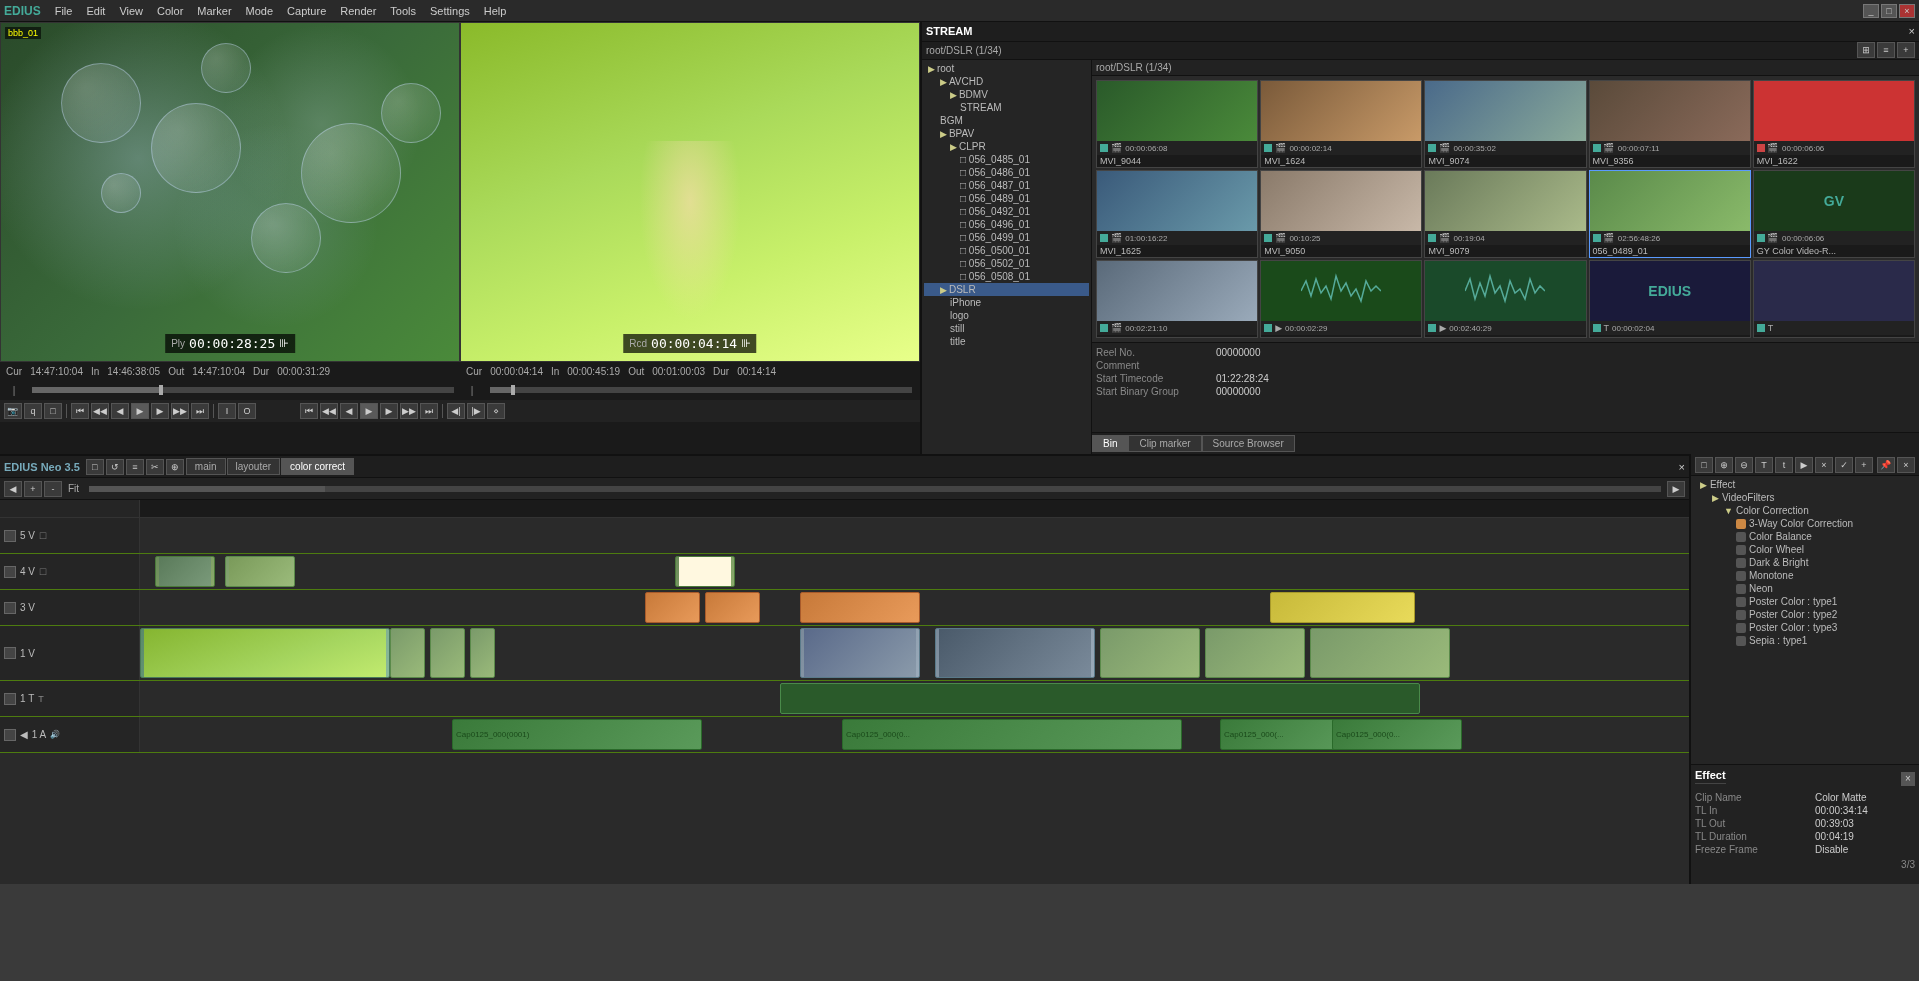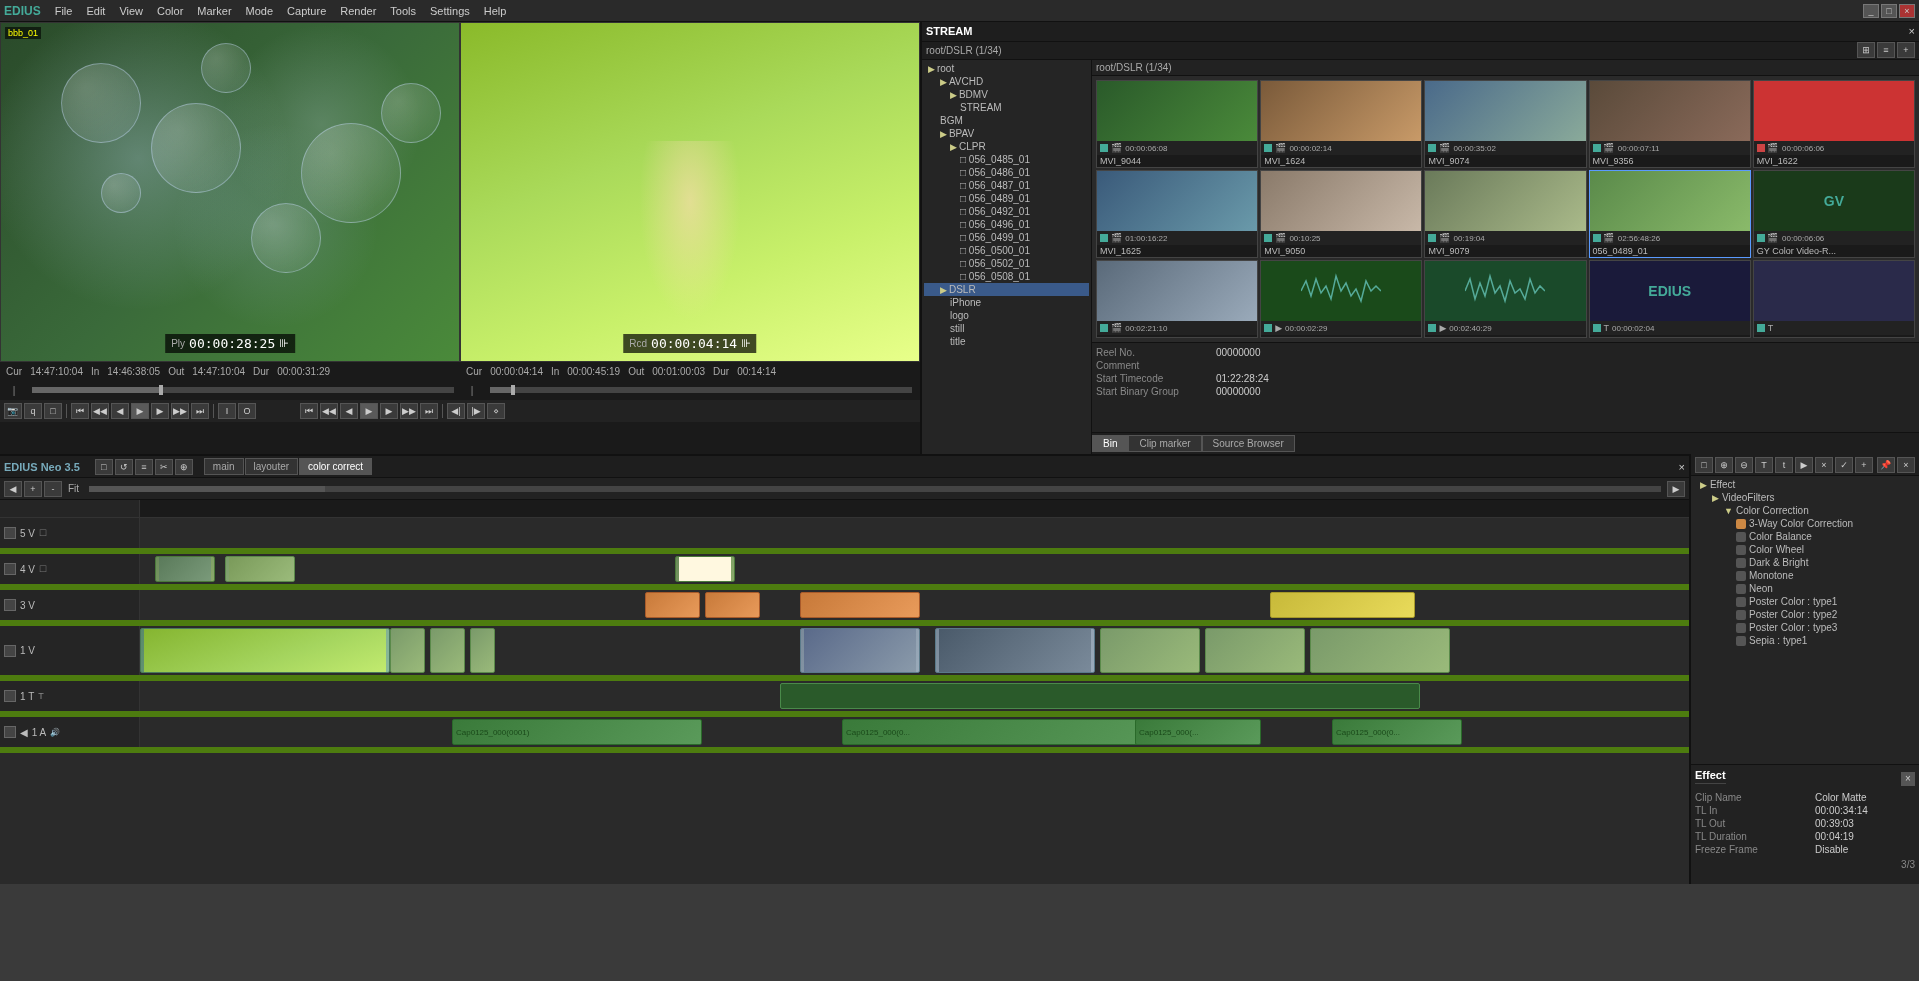--- a/index.html
+++ b/index.html
@@ -179,21 +179,21 @@
     
     #timeline-area {
       background: #2a2a2a;
       flex: 1;
       border-top: 2px solid #111;
       display: flex;
       flex-direction: column;
       height: 430px;
     }
     #timeline-toolbar {
-      background: #1e1e1e; height: 22px; display: flex; align-items: center; padding: 0 4px; gap: 11px;
+      background: #1e1e1e; height: 22px; display: flex; align-items: center; padding: 0 4px; gap: 2px;
       border-bottom: 1px solid #111;
     }
     .tl-title { color: #7ab; font-size: 11px; font-weight: bold; margin-right: 4px; }
     .tl-tabs {
       display: flex; gap: 1px;
     }
     .tl-tab {
       padding: 2px 8px; background: #333; color: #aaa; font-size: 10px; cursor: pointer; border: 1px solid #555;
     }
     .tl-tab.active { background: #555; color: #fff; }
@@ -215,21 +215,21 @@
     .ruler-tick { width: 1px; height: 8px; background: #666; }
     #timeline-tracks {
       flex: 1;
       overflow-y: auto;
       overflow-x: auto;
       position: relative;
     }
     .track-row {
       display: flex;
       height: 36px;
-      border-bottom: 6px solid #4d7c0f;
+      border-bottom: 1px solid #4d7c0f;
       justify-content: space-between;
     }
     .track-row.tall { height: 55px; }
     .track-label {
       width: 140px; min-width: 140px; background: #252525; border-right: 1px solid #333;
       display: flex; align-items: center; padding: 0 4px; gap: 4px; font-size: 10px; color: #bbb;
     }
     .track-lock { width: 12px; height: 12px; background: #444; border: 1px solid #666; cursor: pointer; }
     .track-content {
       flex: 1; position: relative; overflow: hidden;
@@ -888,21 +888,21 @@
             <span>1 A</span>
             <span style="font-size:8px;color:#777;">🔊</span>
           </div>
           <div class="track-content" style="position:relative;">
             <div class="clip-block audio" style="left:300px;width:250px;font-size:8px;">
               Cap0125_000(0001)
             </div>
             <div class="clip-block audio" style="left:690px;width:340px;font-size:8px;">
               Cap0125_000(0...
             </div>
-            <div class="clip-block audio" style="left:983px;width:126px;font-size:8px;">
+            <div class="clip-block audio" style="left:1068px;width:126px;font-size:8px;">
               Cap0125_000(...
             </div>
             <div class="clip-block audio" style="left:1180px;width:130px;font-size:8px;">
               Cap0125_000(0...
             </div>
           </div>
         </div>
 
 
       </div>

